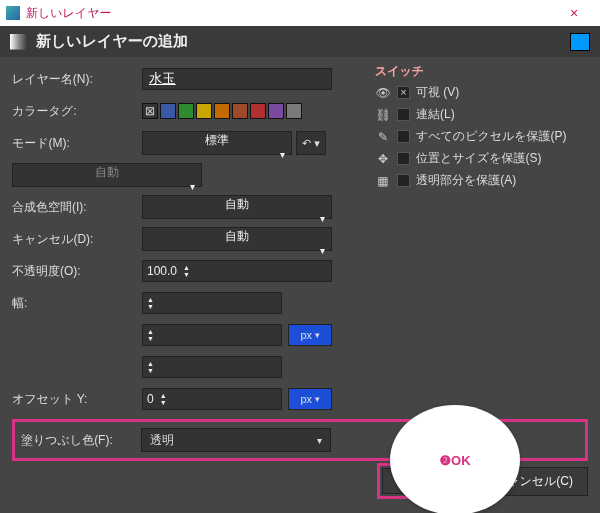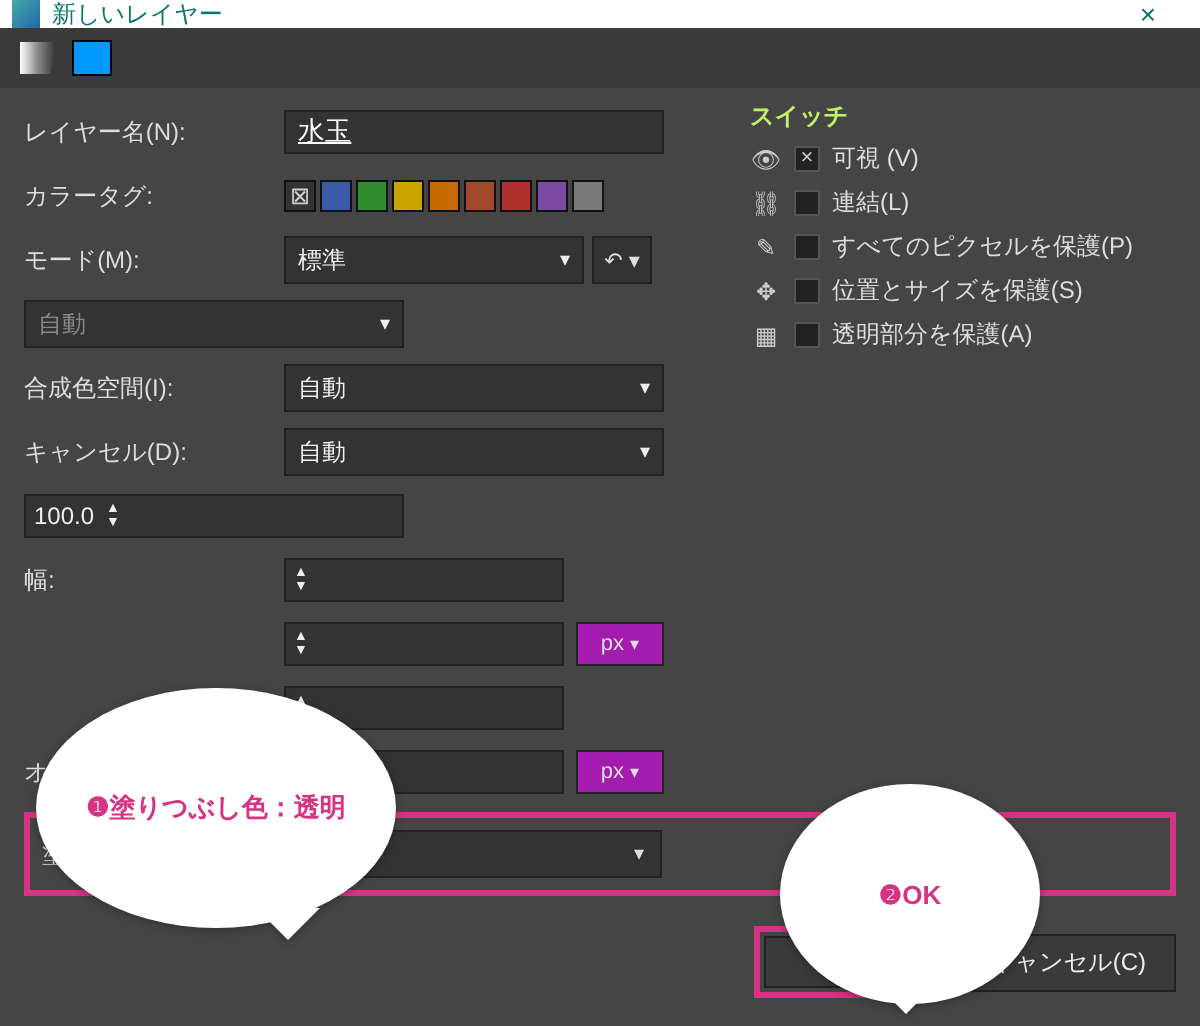--- a/index.html
+++ b/index.html
@@ -1,41 +1,41 @@
 <!DOCTYPE html>
 <html><head>
 <meta charset="utf-8">
 <style>
   * { box-sizing: border-box; margin: 0; padding: 0; font-family: "Meiryo", "MS Gothic", sans-serif; }
   body { background: #454545; color: #ddd; width: 600px; height: 513px; overflow: hidden; position: relative; font-size: 12px; }
-  .titlebar { background: #fff; color: #0f766e; height: 14px; display: flex; align-items: center; padding: 0 6px; }
+  .titlebar { background: #fff; color: #be185d; height: 26px; display: flex; align-items: center; padding: 0 6px; }
   .titlebar .app-icon { width: 14px; height: 14px; background: linear-gradient(135deg,#4aa,#26a); margin-right: 6px; }
   .titlebar .title { flex: 1; font-size: 12px; }
   .titlebar .close { width: 40px; text-align: center; font-size: 14px; cursor: pointer; }
   .header { background: #3a3a3a; padding: 6px 10px; display: flex; align-items: center; }
   .header .wedge { width: 18px; height: 16px; background: linear-gradient(to right,#fff,#888,#333); clip-path: polygon(0 0,100% 0,85% 100%,0 100%); margin-right: 8px; }
   .header .htitle { font-size: 15px; font-weight: bold; color: #eee; flex: 1; }
   .header .swatch { width: 20px; height: 18px; background: #09f; border: 1px solid #000; }
   .content { position: relative; padding: 10px 12px 0 12px; }
   .row { display: flex; align-items: center; margin-bottom: 8px; min-height: 24px; }
   .label { width: 130px; color: #ddd; }
   input.text { background: #333; border: 1px solid #222; color: #fff; padding: 3px 6px; width: 190px; height: 22px; text-decoration: underline; }
   .color-tags { display: flex; gap: 2px; }
   .ct { width: 16px; height: 16px; border: 1px solid #111; }
   .ct.x { background: #333; display:flex; align-items:center; justify-content:center; color:#ccc; font-size:12px; }
-  .combo { background: #333; border: 1px solid #222; color: #eee; height: 24px; display: flex; align-items: center; padding: 0 6px; position: relative; width: 170px; }
+  .combo { background: #333; border: 1px solid #222; color: #eee; height: 24px; display: flex; align-items: center; padding: 0 6px; position: relative; width: 170px; flex-direction: column; }
   .combo.full { width: 190px; }
   .combo .caret { margin-left: auto; font-size: 10px; }
   .reset-btn { background: #333; border: 1px solid #222; width: 30px; height: 24px; margin-left: 4px; display:flex; align-items:center; justify-content:center; font-size:11px; }
   .spin { background: #333; border: 1px solid #222; color:#eee; height: 22px; display:flex; align-items:center; justify-content:flex-start; padding:0 4px; width: 190px; }
   .spin .val { margin-right: 6px; }
   .spin .arrows { display:flex; flex-direction:column; font-size:7px; line-height:7px; }
-  .unit { background:#a21caf; border:1px solid #222; width:44px; height:22px; display:flex; align-items:center; justify-content:center; margin-left:6px; font-size:11px; gap:3px; }
+  .unit { background:#1d4ed8; border:1px solid #222; width:44px; height:22px; display:flex; align-items:center; justify-content:center; margin-left:6px; font-size:11px; gap:3px; }
   .right-panel { position: absolute; left: 375px; top: 6px; width: 215px; }
-  .rp-title { font-weight: bold; color:#bef264; margin-bottom:4px; }
+  .rp-title { font-weight: bold; color:#fca5a5; margin-bottom:4px; }
   .rp-row { display:flex; align-items:center; gap:6px; margin-bottom:5px; }
   .rp-icon { width:16px; height:16px; display:flex; align-items:center; justify-content:center; color:#ccc; }
   .chk { width:13px; height:13px; background:#222; border:1px solid #555; display:inline-block; }
   .chk.on::after { content:"×"; color:#ccc; font-size:11px; display:block; text-align:center; line-height:11px; }
   .fill-row { border: 3px solid #d63384; padding: 6px; margin-top: 4px; display:flex; align-items:center; }
   .fill-row .label { width: 120px; }
   .fill-combo { background:#333; border:1px solid #222; height:24px; display:flex; align-items:center; padding:0 8px; flex:1; max-width:190px; }
   .fill-combo .caret { margin-left:auto; font-size:10px; }
   .footer { position:absolute; left:0; right:0; bottom:0; padding:10px 12px 14px 12px; display:flex; align-items:center; gap:8px; }
   .btn { background:#3a3a3a; border:1px solid #222; color:#eee; padding:5px 14px; cursor:pointer; font-size:12px; }
@@ -53,20 +53,21 @@
 <body>
 
 <div class="titlebar">
   <div class="app-icon"></div>
   <div class="title">新しいレイヤー</div>
   <div class="close">×</div>
 </div>
 
 <div class="header">
   <div class="wedge"></div>
+  <div class="htitle">新しいレイヤーの追加</div>
   <div class="swatch"></div>
 </div>
 
 <div class="content">
 
   <div class="right-panel">
     <div class="rp-title">スイッチ</div>
     <div class="rp-row">
       <span class="rp-icon">👁</span>
       <span class="chk on"></span>
@@ -140,20 +141,21 @@
 
   <div class="row">
     <div class="label">キャンセル(D):</div>
     <div class="combo full">
       <span>自動</span>
       <span class="caret">▾</span>
     </div>
   </div>
 
   <div class="row">
+    <div class="label">不透明度(O):</div>
     <div class="spin">
       <span class="val">100.0</span>
       <span class="arrows">
           <span>▲</span>
           <span>▼</span>
         </span>
     </div>
   </div>
 
   <div class="row">
@@ -206,23 +208,20 @@
   </div>
 
   <div class="fill-row">
     <div class="label">塗りつぶし色(F):</div>
     <div class="fill-combo">
       <span>透明</span>
       <span class="caret">▾</span>
     </div>
   </div>
 
-  <div class="callout callout1">
-    <span>❶塗りつぶし色：透明</span>
-  </div>
   <div class="callout callout2">
     <span>❷OK</span>
   </div>
 
 </div>
 
 <div class="footer">
   <div class="spacer"></div>
   <span class="ok-wrap">
     <button class="btn" style="padding:5px 24px;">OK(O)</button>

